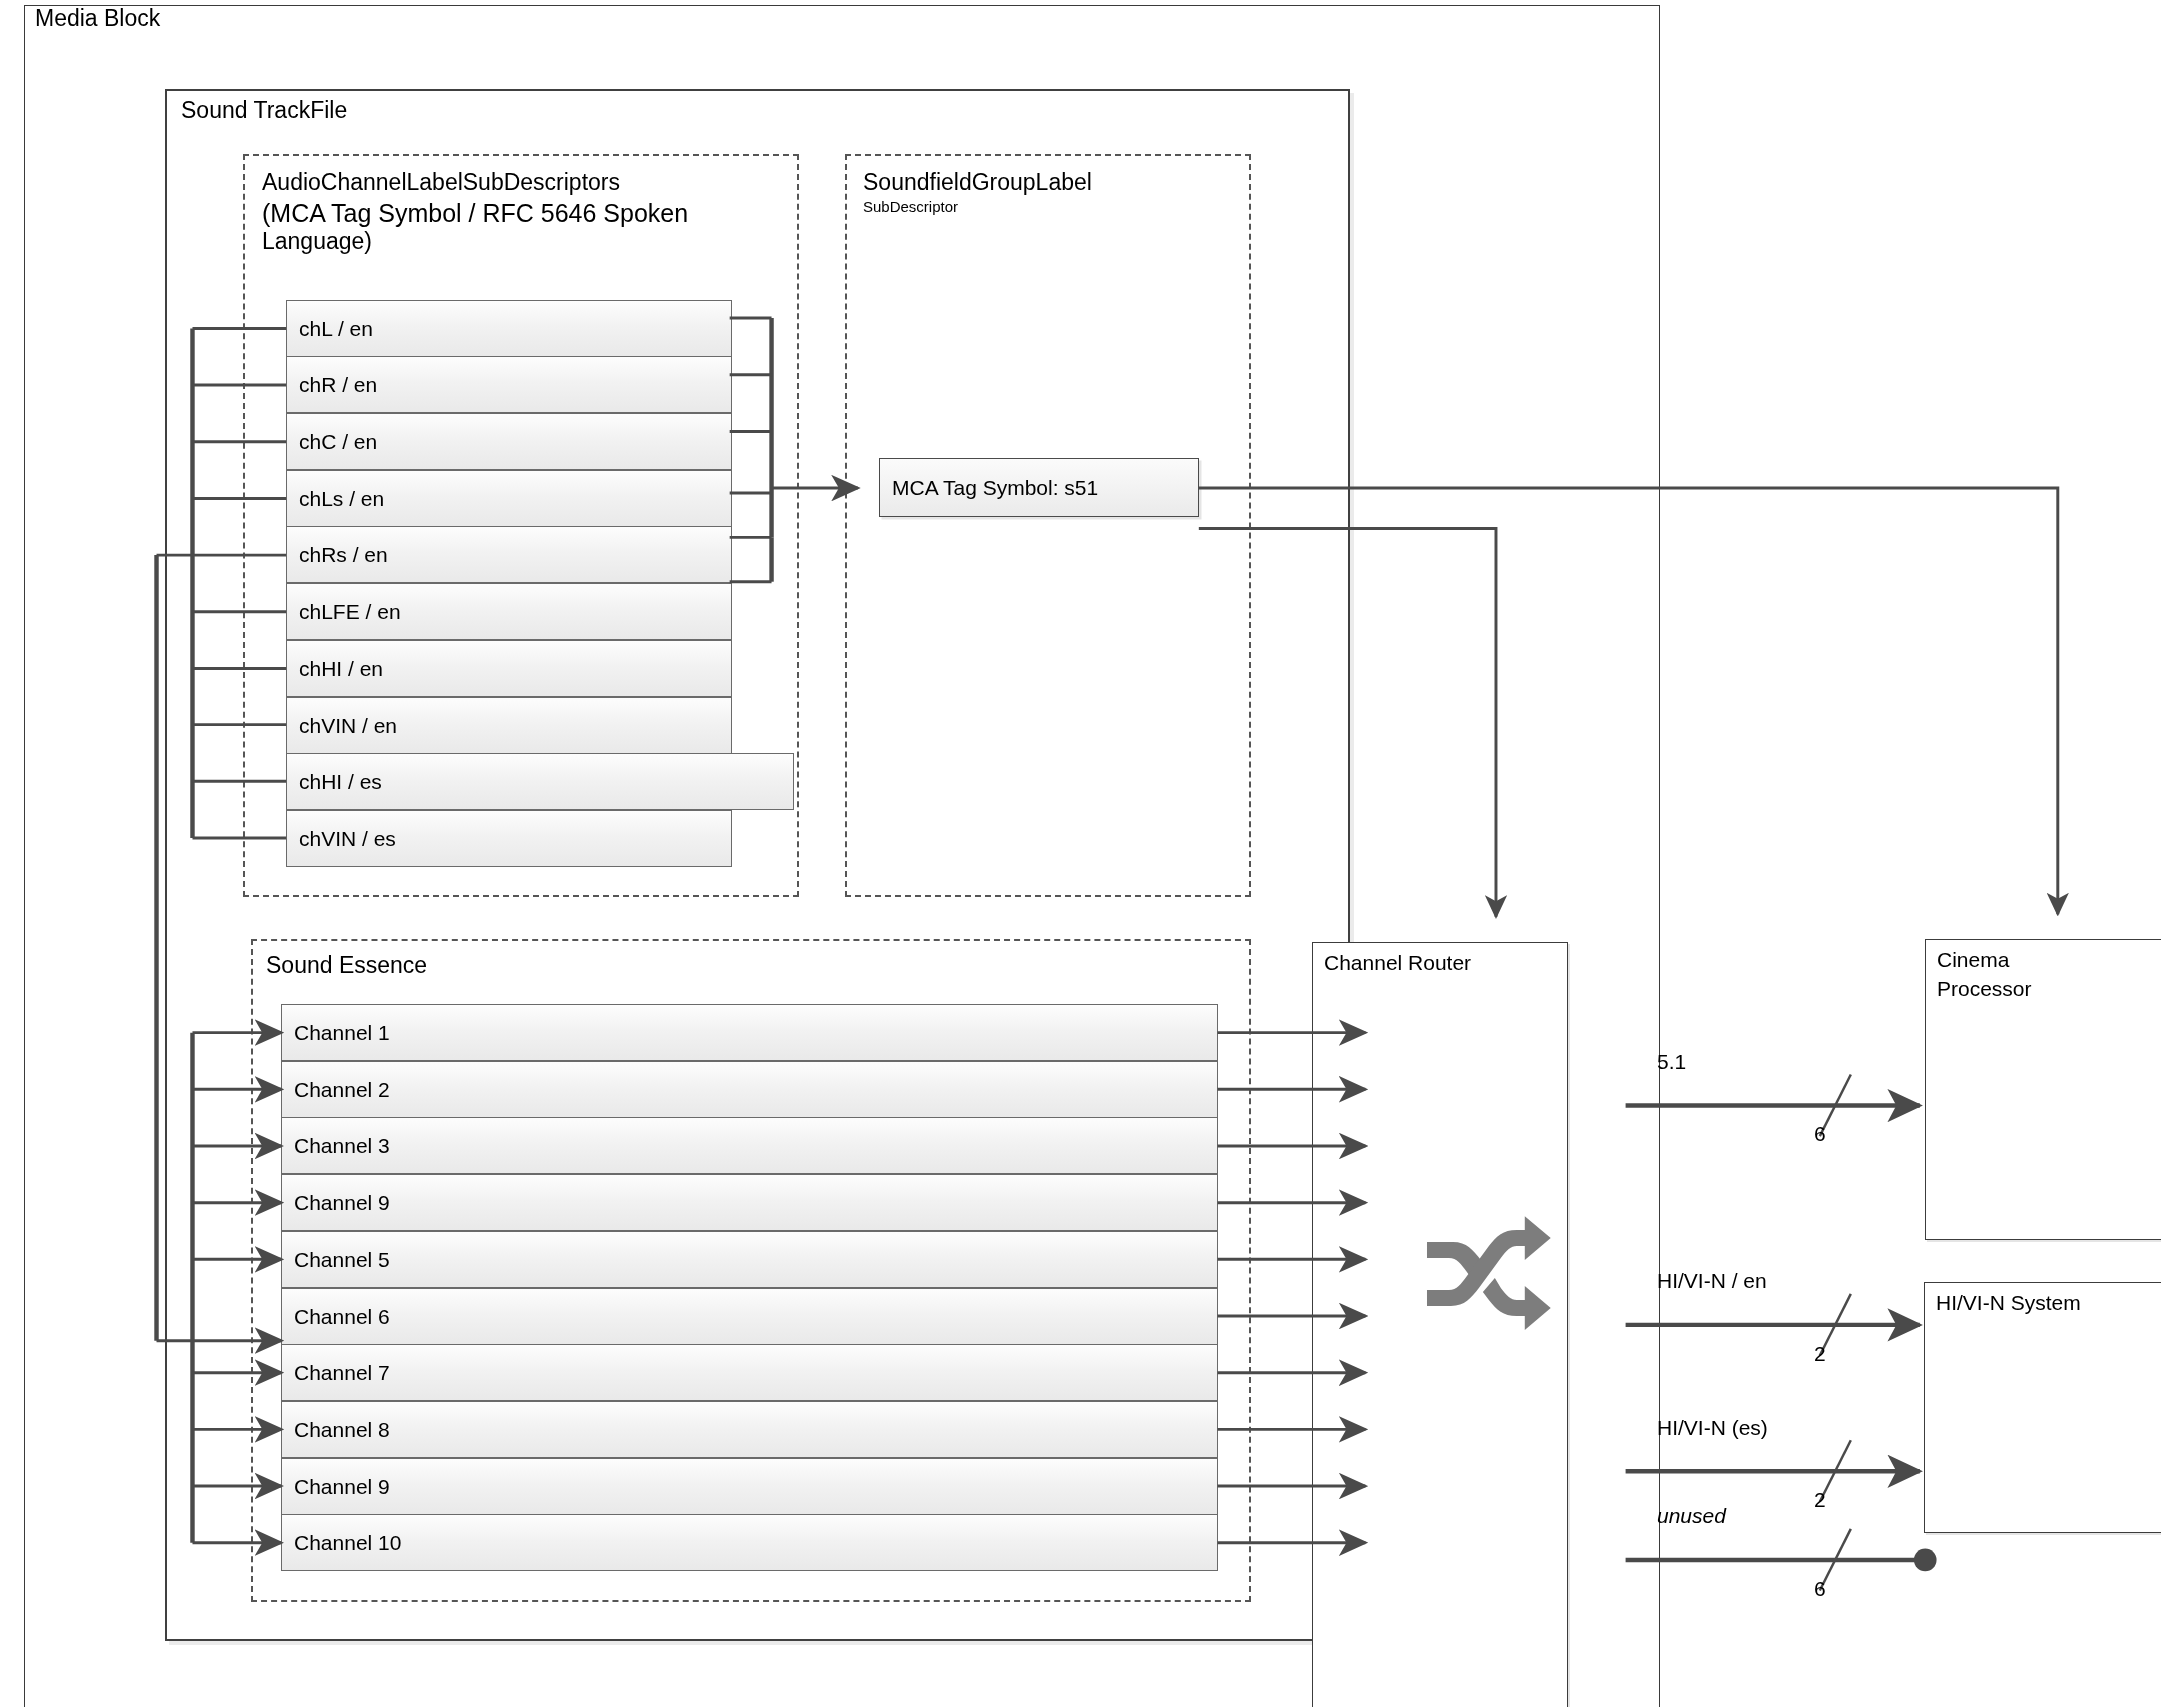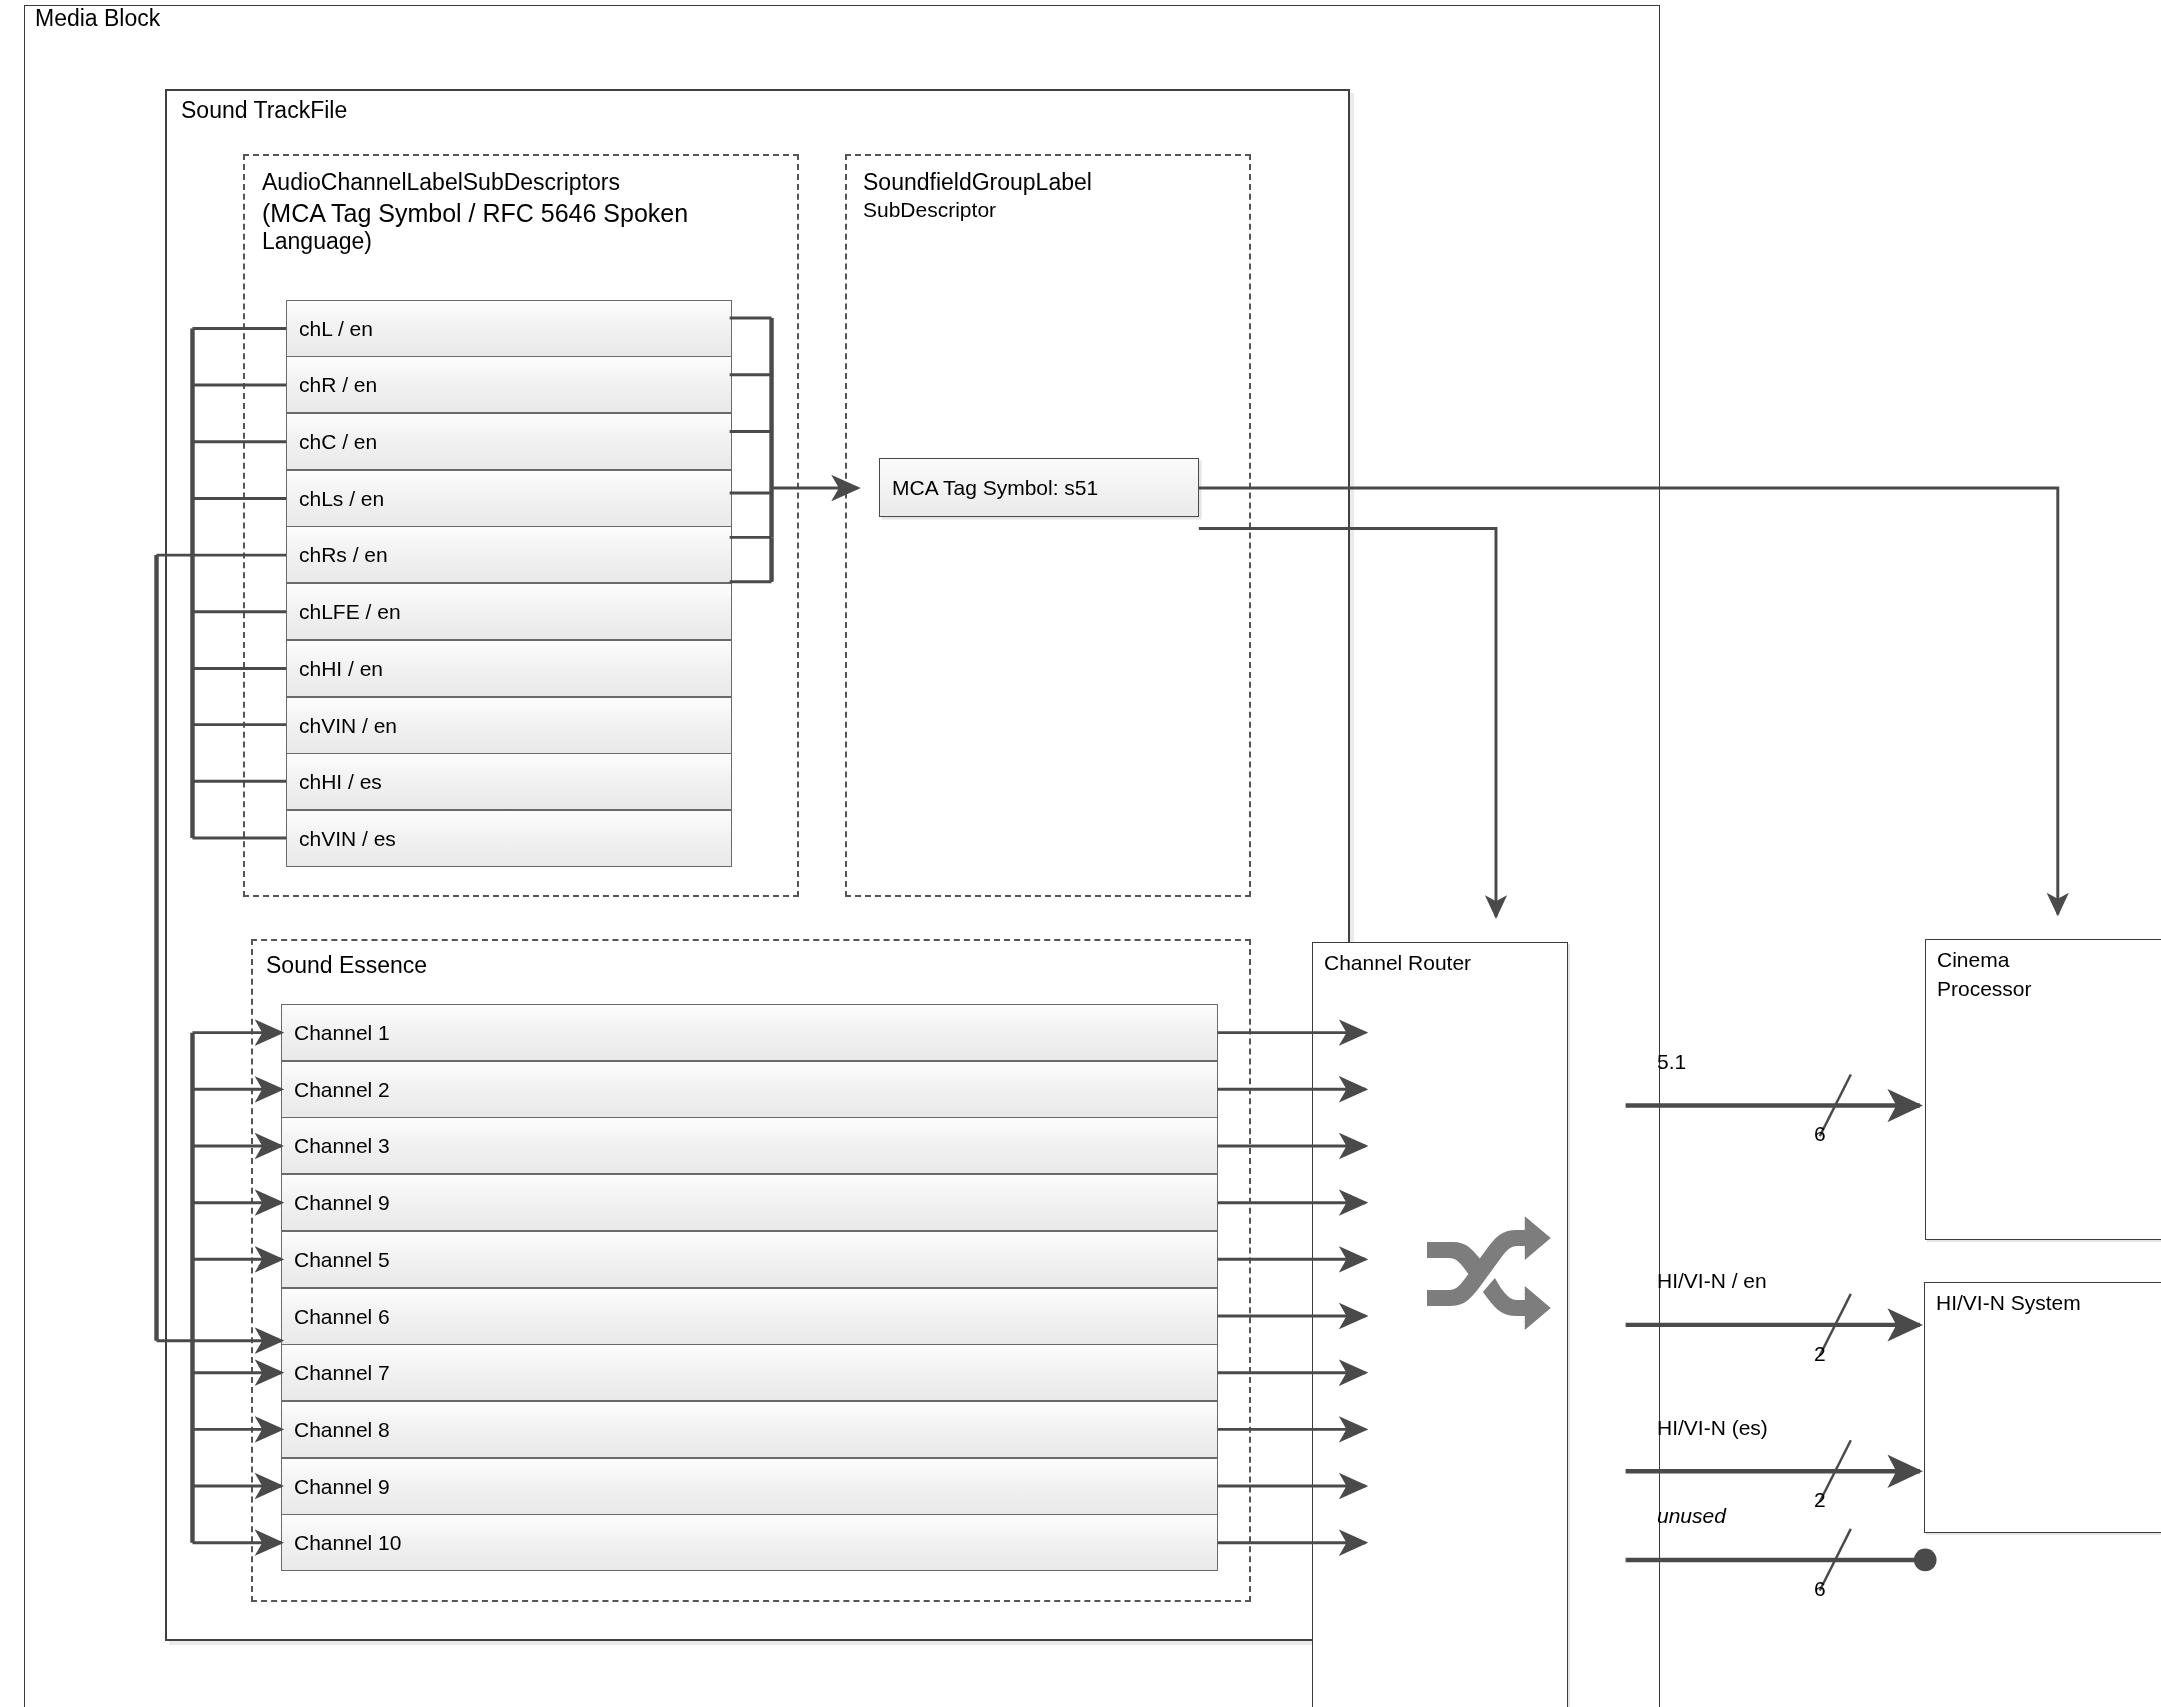--- a/index.html
+++ b/index.html
@@ -51,21 +51,21 @@
   <div class="outline solid-med" style="left:145px;top:89px;width:1185px;height:1552px;box-shadow:4px 4px 0 0 rgba(0,0,0,.08);"></div>
   <div class="txt" style="left:161px;top:96px;font-size:23px;">Sound TrackFile</div>
 
   <div class="outline dashed" style="left:223px;top:154px;width:556px;height:743px;"></div>
   <div class="txt" style="left:242px;top:168px;font-size:23px;">AudioChannelLabelSubDescriptors</div>
   <div class="txt" style="left:242px;top:197px;font-size:25px;">(MCA Tag Symbol / RFC 5646 Spoken</div>
   <div class="txt" style="left:242px;top:227px;font-size:23px;">Language)</div>
 
   <div class="outline dashed" style="left:825px;top:154px;width:406px;height:743px;"></div>
   <div class="txt" style="left:843px;top:168px;font-size:23px;">SoundfieldGroupLabel</div>
-  <div class="txt" style="left:843px;top:197px;font-size:21px;">SubDescriptor</div>
+  <div class="txt" style="left:843px;top:197px;font-size:15px;">SubDescriptor</div>
 
   <div class="outline dashed" style="left:231px;top:939px;width:1000px;height:663px;"></div>
   <div class="txt" style="left:246px;top:951px;font-size:23px;">Sound Essence</div>
 
   <div id="acl-rows">
       <div class="rowbox" style="left: 266px; top: 300px; width: 446px; height: 57px;">
         <span class="lbl">chL / en</span>
       </div>
       <div class="rowbox" style="left: 266px; top: 356px; width: 446px; height: 57px;">
         <span class="lbl">chR / en</span>
@@ -81,21 +81,21 @@
       </div>
       <div class="rowbox" style="left: 266px; top: 583px; width: 446px; height: 57px;">
         <span class="lbl">chLFE / en</span>
       </div>
       <div class="rowbox" style="left: 266px; top: 640px; width: 446px; height: 57px;">
         <span class="lbl">chHI / en</span>
       </div>
       <div class="rowbox" style="left: 266px; top: 697px; width: 446px; height: 57px;">
         <span class="lbl">chVIN / en</span>
       </div>
-      <div class="rowbox" style="left: 266px; top: 753px; width: 446px; height: 57px;">
+      <div class="rowbox" style="left: 266px; top: 753px; width: 508px; height: 57px;">
         <span class="lbl">chHI / es</span>
       </div>
       <div class="rowbox" style="left: 266px; top: 810px; width: 446px; height: 57px;">
         <span class="lbl">chVIN / es</span>
       </div>
     </div>
 
   <div id="se-rows">
       <div class="rowbox" style="left: 261px; top: 1004px; width: 937px; height: 57px;">
         <span class="lbl">Channel 1</span>

